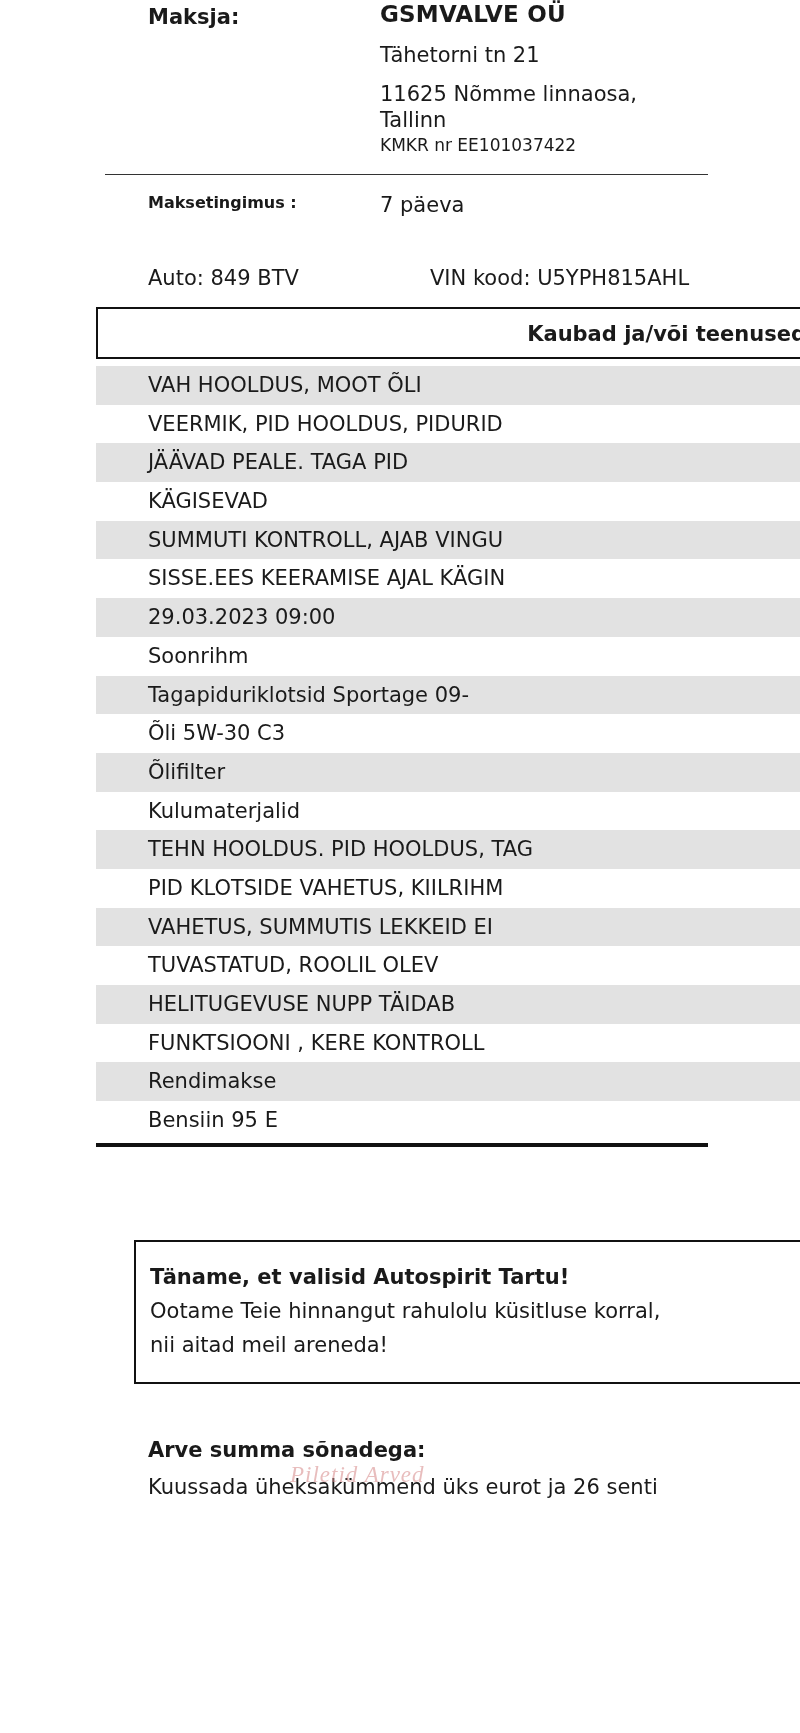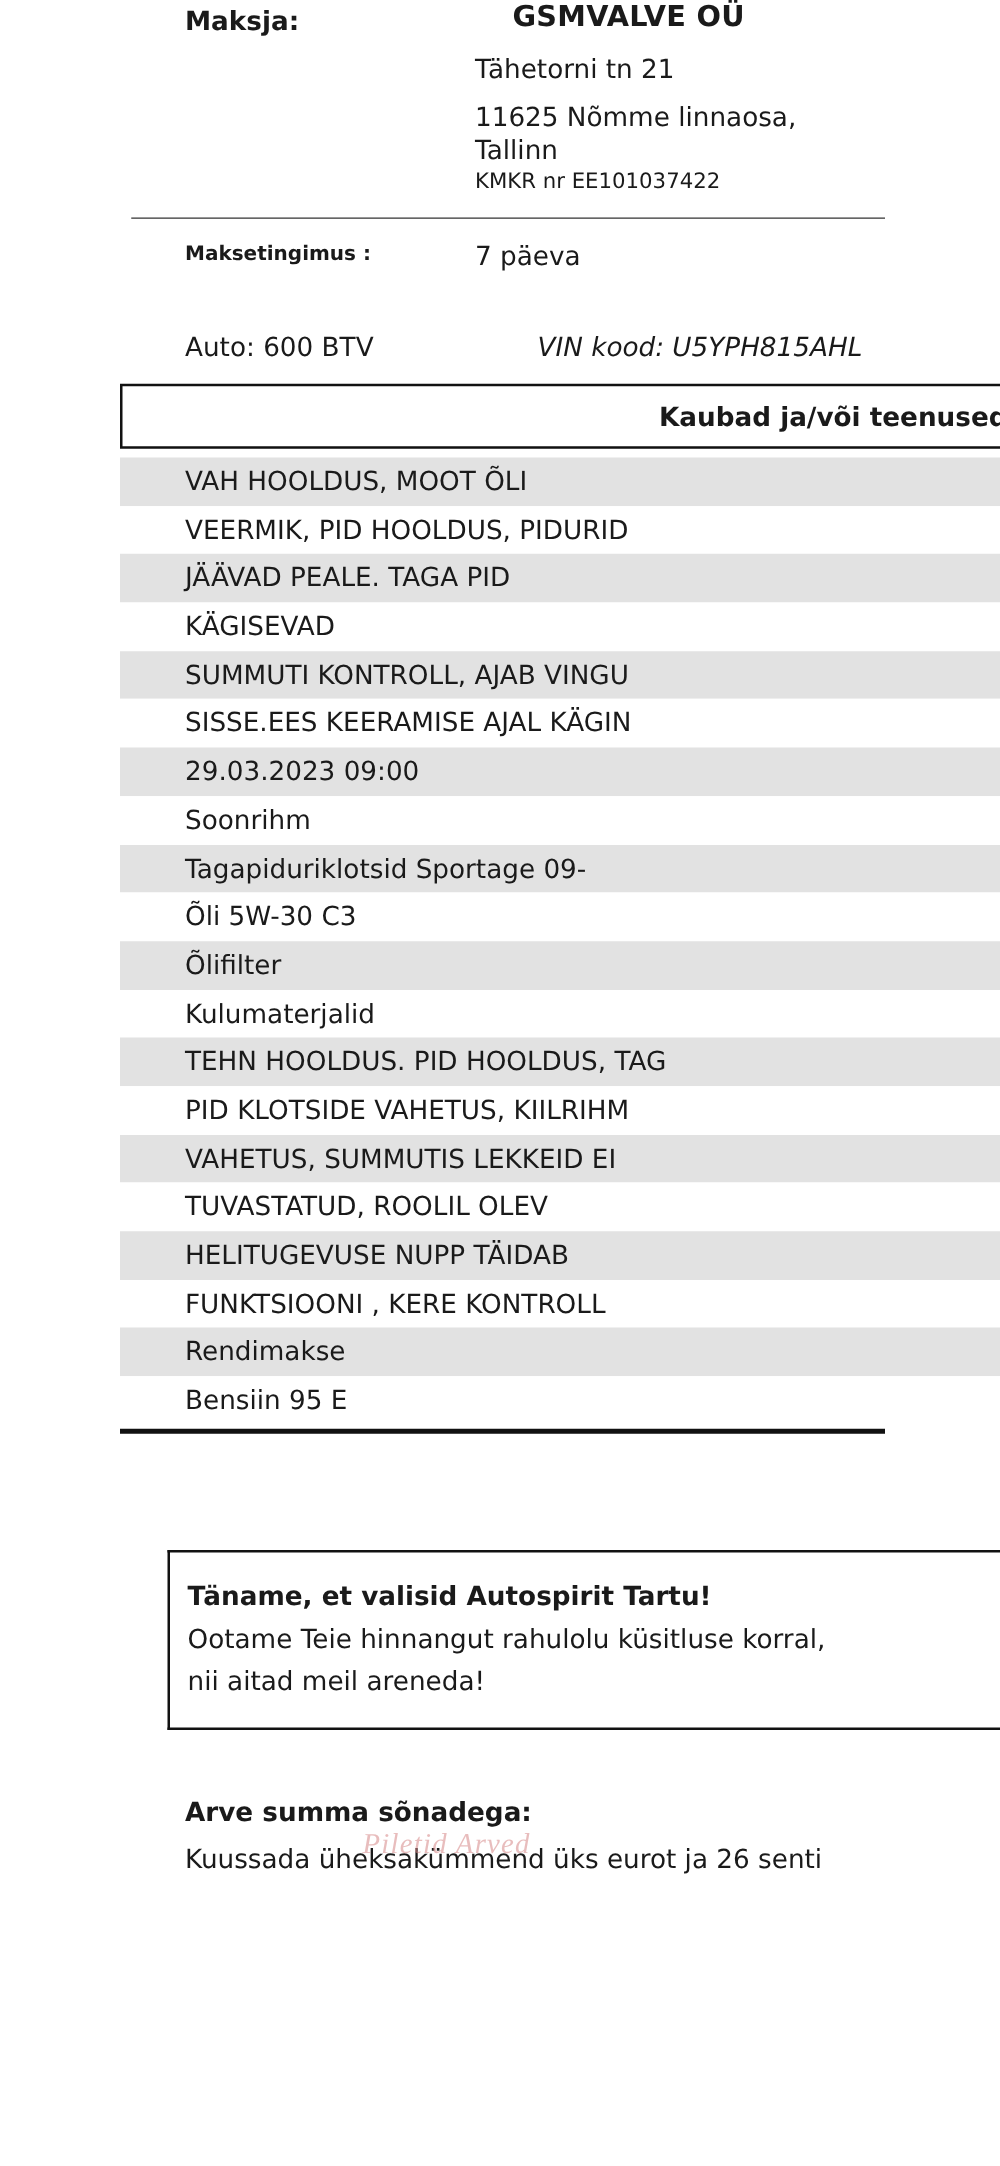--- a/index.html
+++ b/index.html
@@ -36,21 +36,20 @@
     line-height: 26px;
   }
   .payer-name {
     position: absolute;
     left: 380px;
     top: 0px;
     font-weight: bold;
     font-size: 23px;
     line-height: 28px;
     letter-spacing: 0.2px;
-    margin-left: 30px;
   }
   .payer-line {
     position: absolute;
     left: 380px;
     font-size: 21px;
     line-height: 26px;
     font-weight: normal;
   }
   .payer-kmkr {
     position: absolute;
@@ -206,22 +205,22 @@
     <div class="payer-line" style="top:42px;">Tähetorni tn 21</div>
     <div class="payer-line" style="top:81px;">11625 Nõmme linnaosa, Tallinn</div>
     <div class="payer-kmkr" style="top:133px;">KMKR nr EE101037422</div>
   </div>
 
   <hr class="hr-thin" style="top:174px;">
 
   <div class="terms-label" style="top:193px;">Maksetingimus :</div>
   <div class="terms-value" style="top:193px;">7 päeva</div>
 
-  <div class="vehicle-left" style="top:266px;">Auto: 600 BTV</div>
-  <div class="vehicle-right" style="top:266px;font-style:italic;">VIN kood: U5YPH815AHL</div>
+  <div class="vehicle-left" style="top:266px;">Auto: 849 BTV</div>
+  <div class="vehicle-right" style="top:266px;">VIN kood: U5YPH815AHL</div>
 
   <div class="table-head" style="top:307px;">
     <div class="table-head-text">Kaubad ja/või teenused</div>
   </div>
 
   <div class="items" style="top:366px;">
     <div class="item-row shaded">VAH HOOLDUS, MOOT ÕLI</div>
     <div class="item-row plain">VEERMIK, PID HOOLDUS, PIDURID</div>
     <div class="item-row shaded">JÄÄVAD PEALE. TAGA PID</div>
     <div class="item-row plain">KÄGISEVAD</div>

